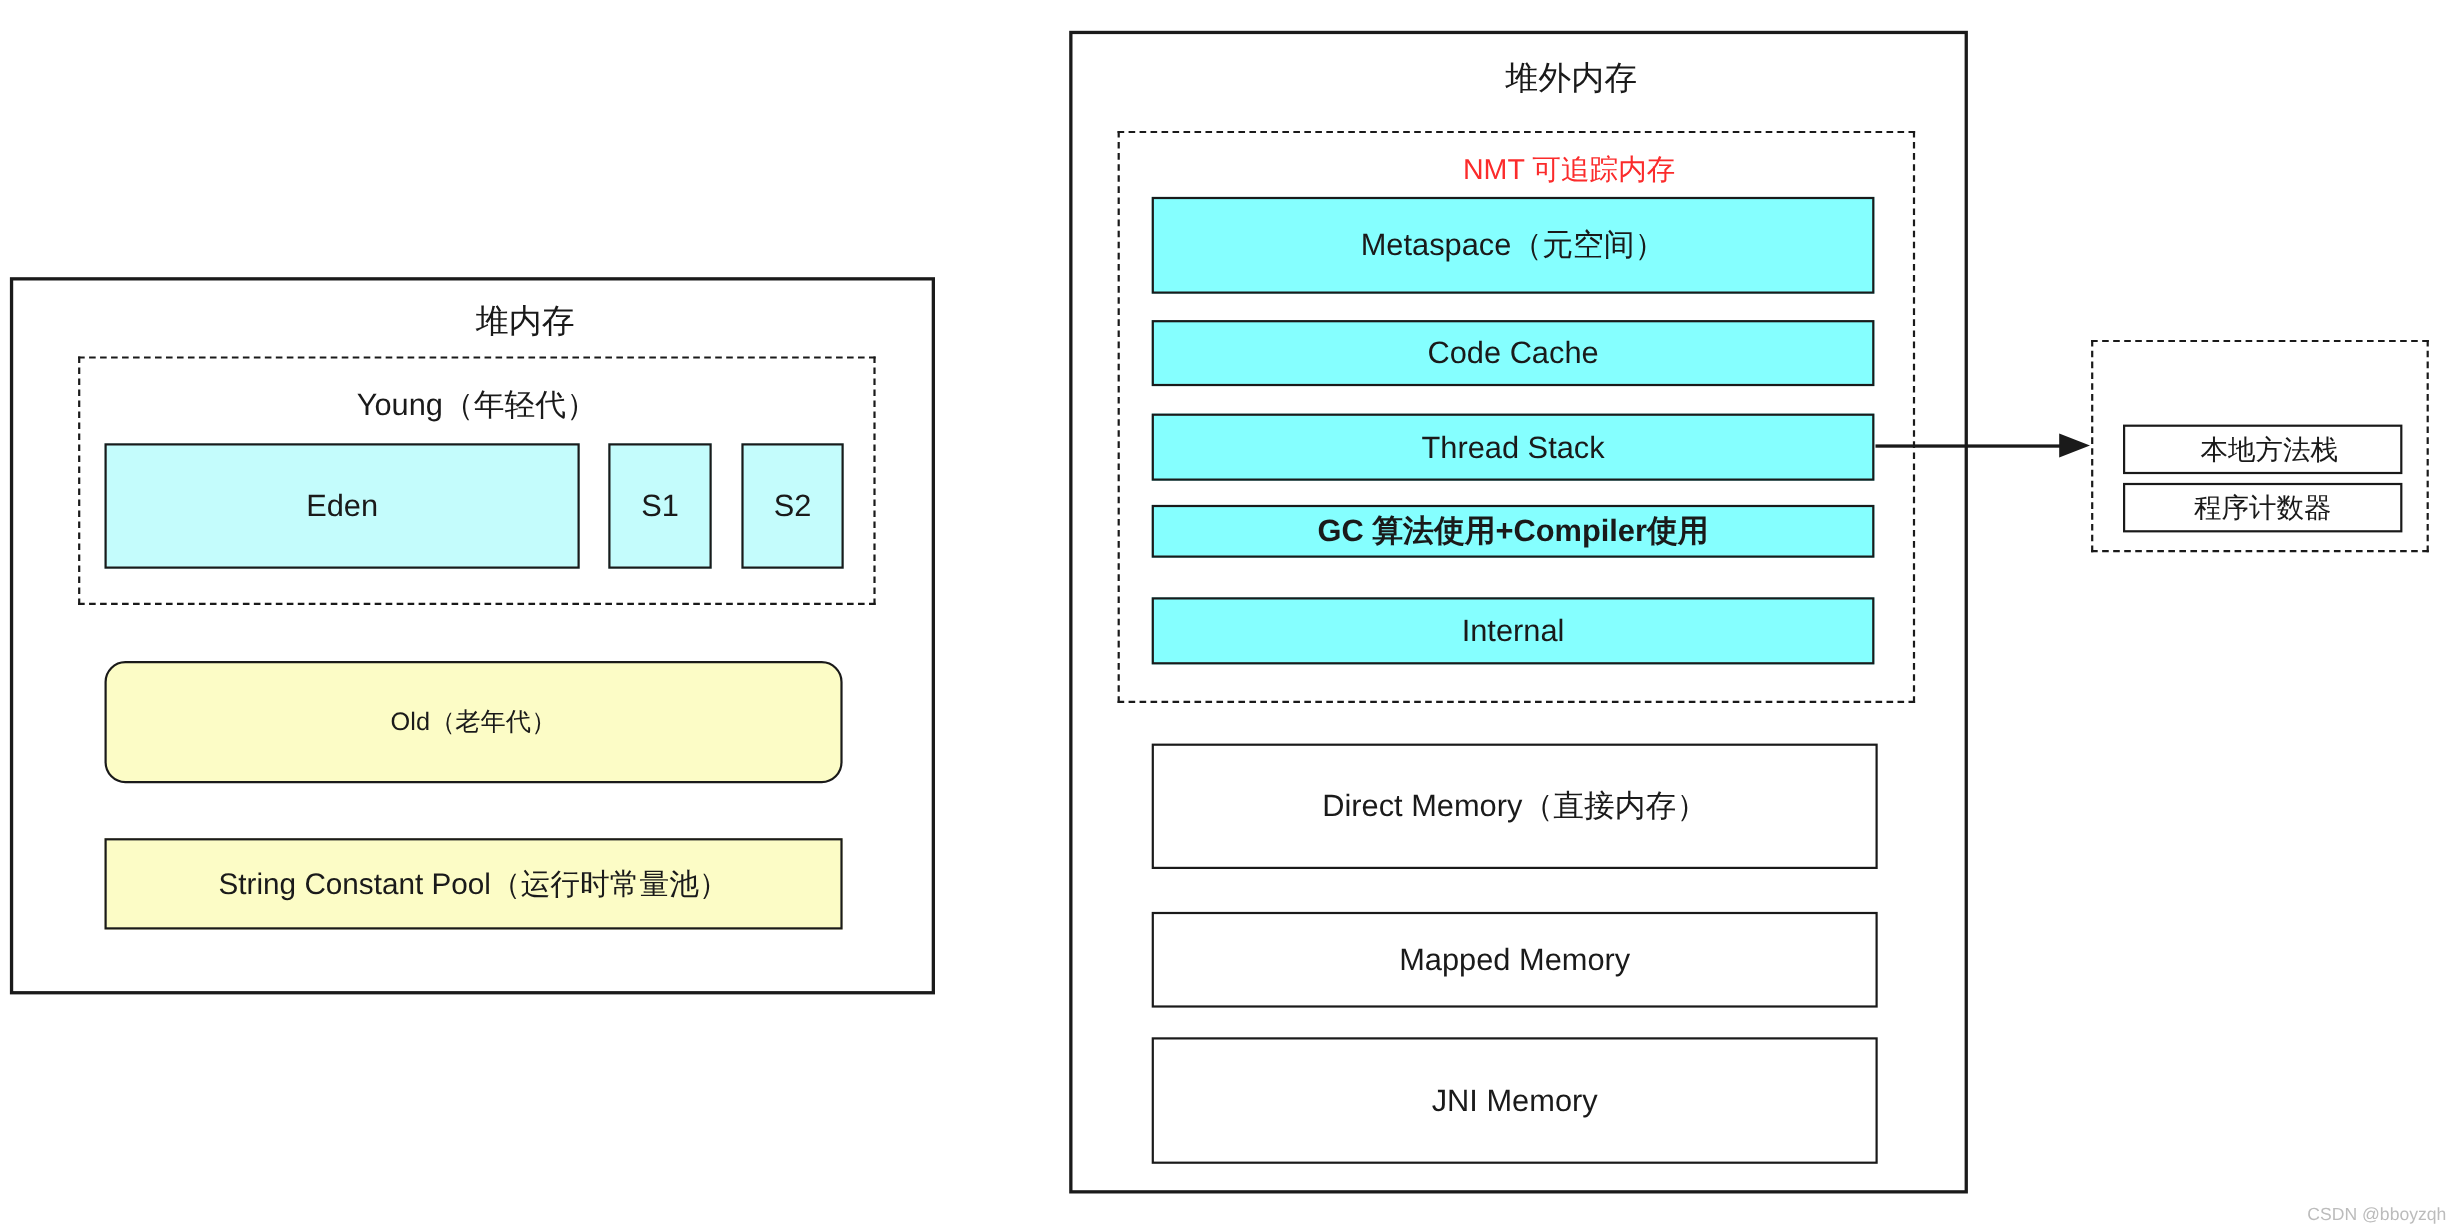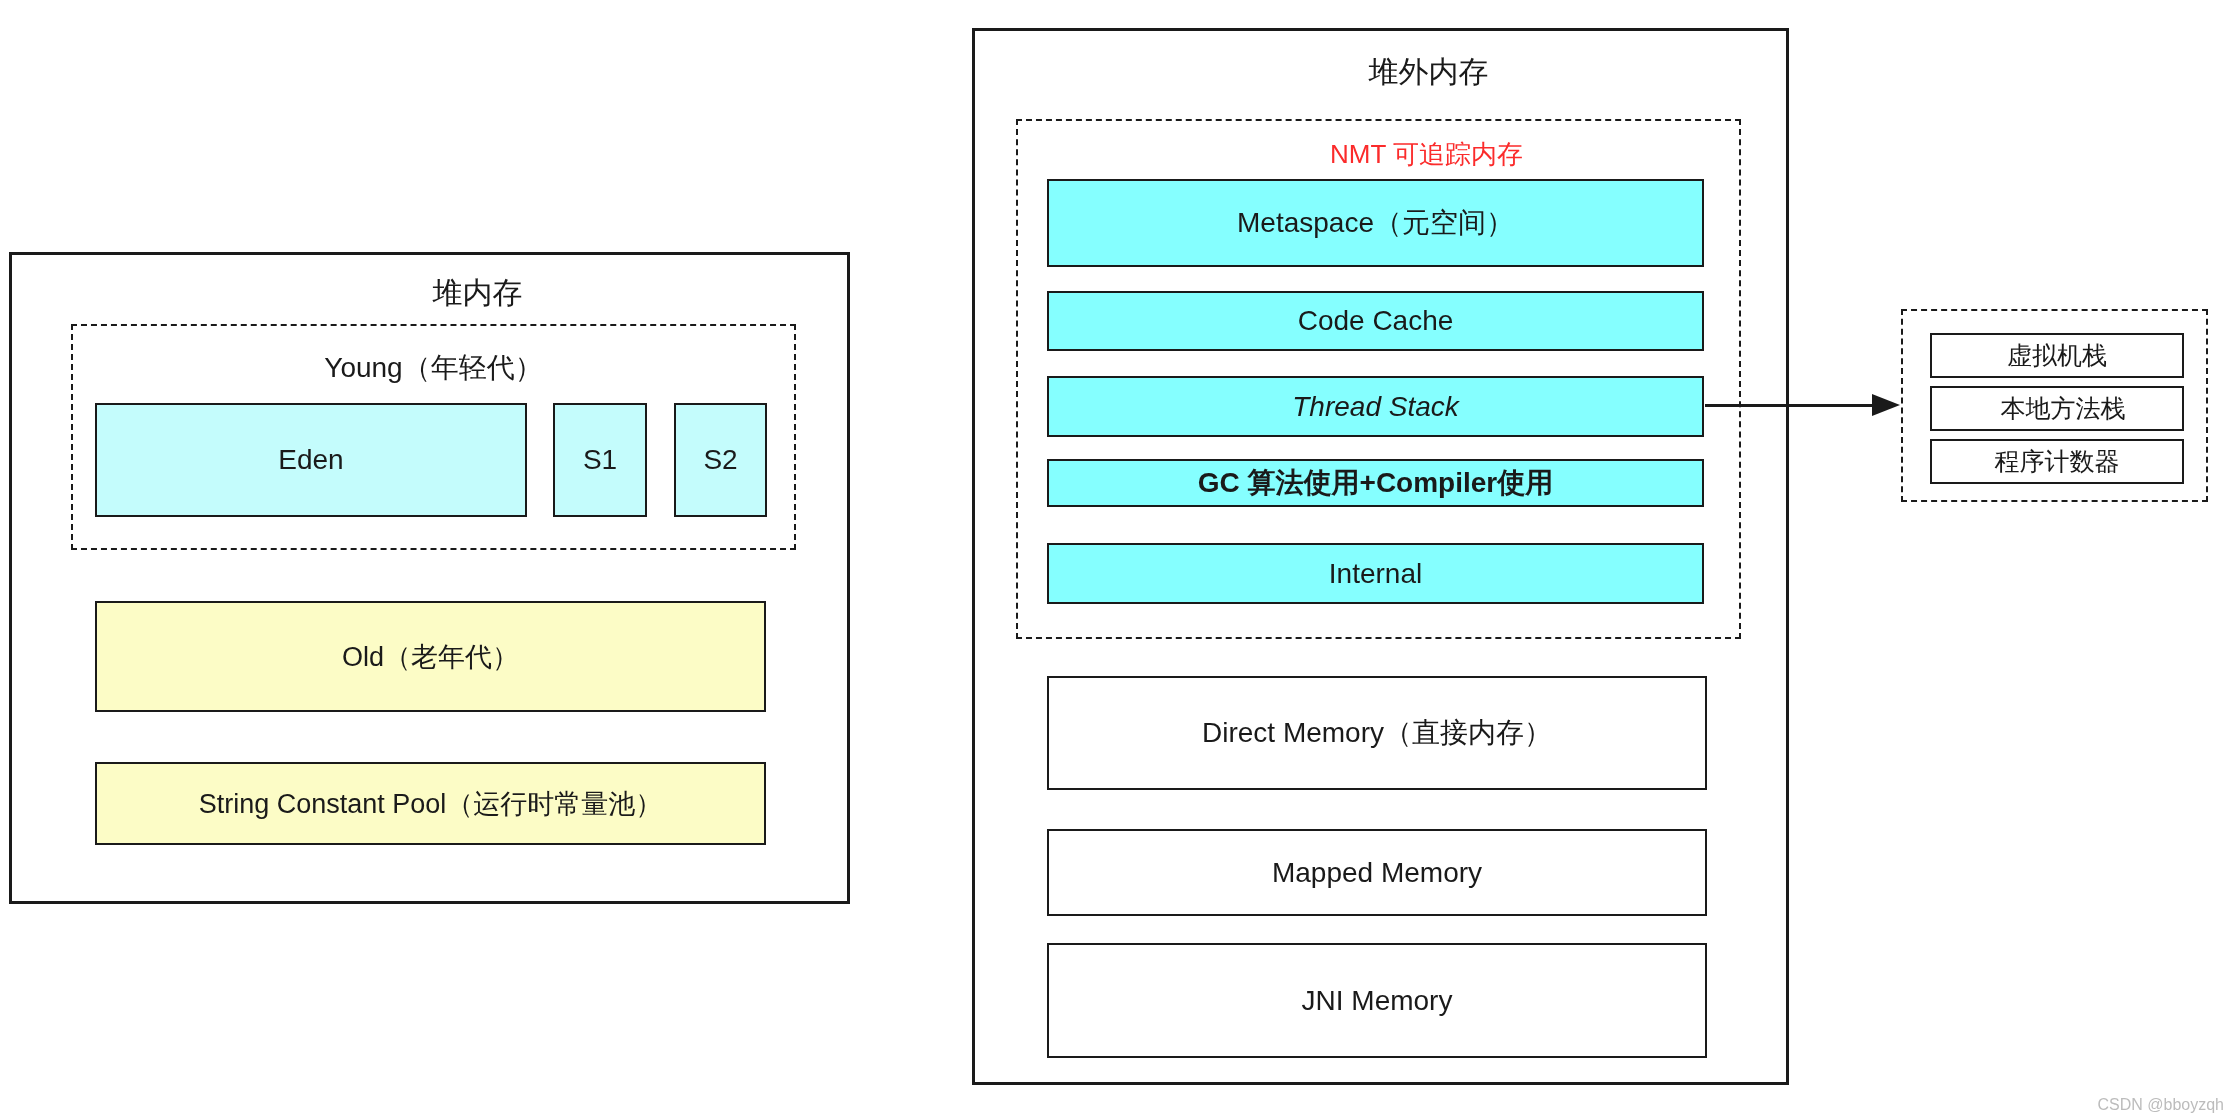--- a/index.html
+++ b/index.html
@@ -36,32 +36,32 @@
   .white-box { background: #ffffff; }
 
   
   #heap-outer   { left: 9px;   top: 252px; width: 841px; height: 652px; }
   #heap-title   { left: 9px;   top: 276px; width: 841px; }
   #young-dashed { left: 71px;  top: 324px; width: 725px; height: 226px; }
   #young-title  { left: 71px;  top: 352px; width: 725px; }
   #eden-box     { left: 95px;  top: 403px; width: 432px; height: 114px; }
   #s1-box       { left: 553px; top: 403px; width: 94px;  height: 114px; }
   #s2-box       { left: 674px; top: 403px; width: 93px;  height: 114px; }
-  #old-box      { left: 95px;  top: 601px; width: 671px; height: 111px; font-size: 27px; }
+  #old-box      { left: 95px;  top: 601px; width: 671px; height: 111px; font-size: 23px; border-radius: 19px; }
   #scp-box      { left: 95px;  top: 762px; width: 671px; height: 83px;  font-size: 27px; }
 
   
   #offheap-outer { left: 972px;  top: 28px;  width: 817px; height: 1057px; }
   #offheap-title { left: 972px;  top: 55px;  width: 817px; }
   #nmt-dashed    { left: 1016px; top: 119px; width: 725px; height: 520px; }
   #nmt-title     { left: 1016px; top: 139px; width: 725px; font-size: 26px; line-height: 30px;
                    color: var(--nmt-red, #FB2B2B); }
   #metaspace-box    { left: 1047px; top: 179px; width: 657px; height: 88px; }
   #code-cache-box   { left: 1047px; top: 291px; width: 657px; height: 60px; }
-  #thread-stack-box { left: 1047px; top: 376px; width: 657px; height: 61px; font-style: italic; }
+  #thread-stack-box { left: 1047px; top: 376px; width: 657px; height: 61px; }
   #gc-compiler-box  { left: 1047px; top: 459px; width: 657px; height: 48px; font-weight: bold; }
   #internal-box     { left: 1047px; top: 543px; width: 657px; height: 61px; }
   #direct-memory-box { left: 1047px; top: 676px; width: 660px; height: 114px; }
   #mapped-memory-box { left: 1047px; top: 829px; width: 660px; height: 87px;  }
   #jni-memory-box    { left: 1047px; top: 943px; width: 660px; height: 115px; }
 
   
   #arrow-line {
     left: 1705px; top: 404px; width: 172px; height: 3px;
     background: var(--line, #1a1a1a);
@@ -146,23 +146,20 @@
   <div class="abs cell white-box" id="jni-memory-box">
     <span>JNI Memory</span>
   </div>
 
   <div>
     <div class="abs" id="arrow-line"></div>
     <div class="abs" id="arrow-head"></div>
   </div>
 
   <div class="abs dashed" id="thread-detail-dashed"></div>
-  <div class="abs cell white-box" id="vm-stack-box">
-    <span>虚拟机栈</span>
-  </div>
   <div class="abs cell white-box" id="native-method-stack-box">
     <span>本地方法栈</span>
   </div>
   <div class="abs cell white-box" id="program-counter-box">
     <span>程序计数器</span>
   </div>
 
   <div class="abs" id="watermark">CSDN @bboyzqh</div>
 
 </div>

